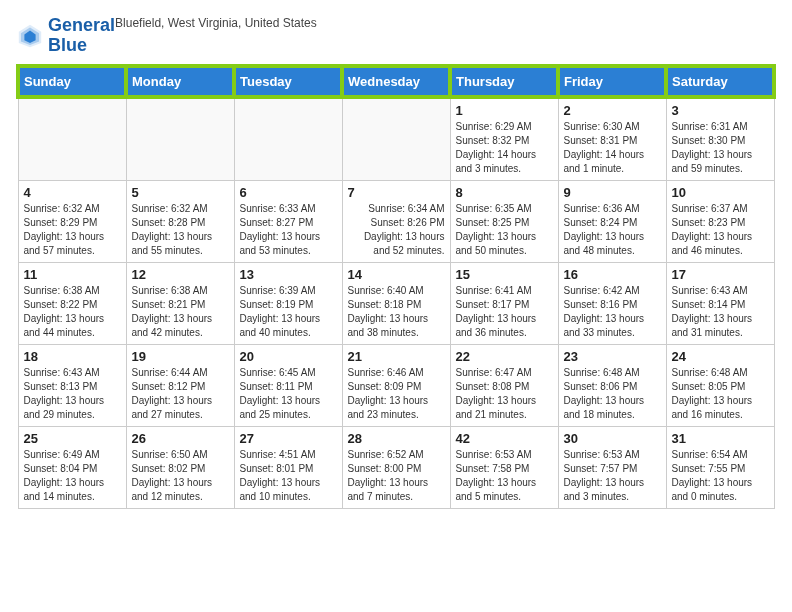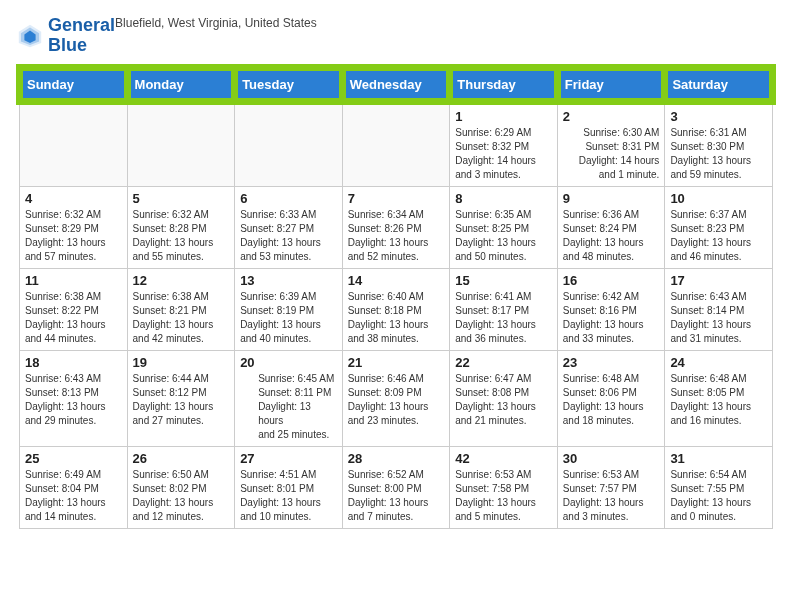--- a/index.html
+++ b/index.html
@@ -47,21 +47,21 @@
       border-collapse: collapse;
       table-layout: fixed;
     }
     th {
       background-color: #2b7fd4;
       color: #fff;
       font-size: 13px;
       font-weight: bold;
       padding: 6px 4px;
       text-align: left;
-      border: 7px solid #84cc16;
+      border: 4px solid #84cc16;
     }
     td {
       border: 1px solid #ccc;
       vertical-align: top;
       padding: 4px 5px;
       font-size: 10.5px;
       color: #222;
       height: 80px;
       background: #fff;
     }
@@ -119,21 +119,21 @@
         <td class="empty"></td>
         <td>
           <div class="day-number">1</div>
           <div class="day-info" style="white-space: pre-line;">Sunrise: 6:29 AM
 Sunset: 8:32 PM
 Daylight: 14 hours
 and 3 minutes.</div>
         </td>
         <td>
           <div class="day-number">2</div>
-          <div class="day-info" style="white-space: pre-line; text-align: right;">Sunrise: 6:30 AM
+          <div class="day-info" style="white-space: pre-line;">Sunrise: 6:30 AM
 Sunset: 8:31 PM
 Daylight: 14 hours
 and 1 minute.</div>
         </td>
         <td>
           <div class="day-number">3</div>
           <div class="day-info" style="white-space: pre-line;">Sunrise: 6:31 AM
 Sunset: 8:30 PM
 Daylight: 13 hours
 and 59 minutes.</div>
@@ -156,21 +156,21 @@
         </td>
         <td>
           <div class="day-number">6</div>
           <div class="day-info" style="white-space: pre-line;">Sunrise: 6:33 AM
 Sunset: 8:27 PM
 Daylight: 13 hours
 and 53 minutes.</div>
         </td>
         <td>
           <div class="day-number">7</div>
-          <div class="day-info" style="white-space: pre-line;">Sunrise: 6:34 AM
+          <div class="day-info" style="white-space: pre-line; text-align: right;">Sunrise: 6:34 AM
 Sunset: 8:26 PM
 Daylight: 13 hours
 and 52 minutes.</div>
         </td>
         <td>
           <div class="day-number">8</div>
           <div class="day-info" style="white-space: pre-line;">Sunrise: 6:35 AM
 Sunset: 8:25 PM
 Daylight: 13 hours
 and 50 minutes.</div>
@@ -251,21 +251,21 @@
         </td>
         <td>
           <div class="day-number">19</div>
           <div class="day-info" style="white-space: pre-line;">Sunrise: 6:44 AM
 Sunset: 8:12 PM
 Daylight: 13 hours
 and 27 minutes.</div>
         </td>
         <td>
           <div class="day-number">20</div>
-          <div class="day-info" style="white-space: pre-line; margin-left: 18px;">Sunrise: 6:45 AM
+          <div class="day-info" style="white-space: pre-line;">Sunrise: 6:45 AM
 Sunset: 8:11 PM
 Daylight: 13 hours
 and 25 minutes.</div>
         </td>
         <td>
           <div class="day-number">21</div>
           <div class="day-info" style="white-space: pre-line;">Sunrise: 6:46 AM
 Sunset: 8:09 PM
 Daylight: 13 hours
 and 23 minutes.</div>

